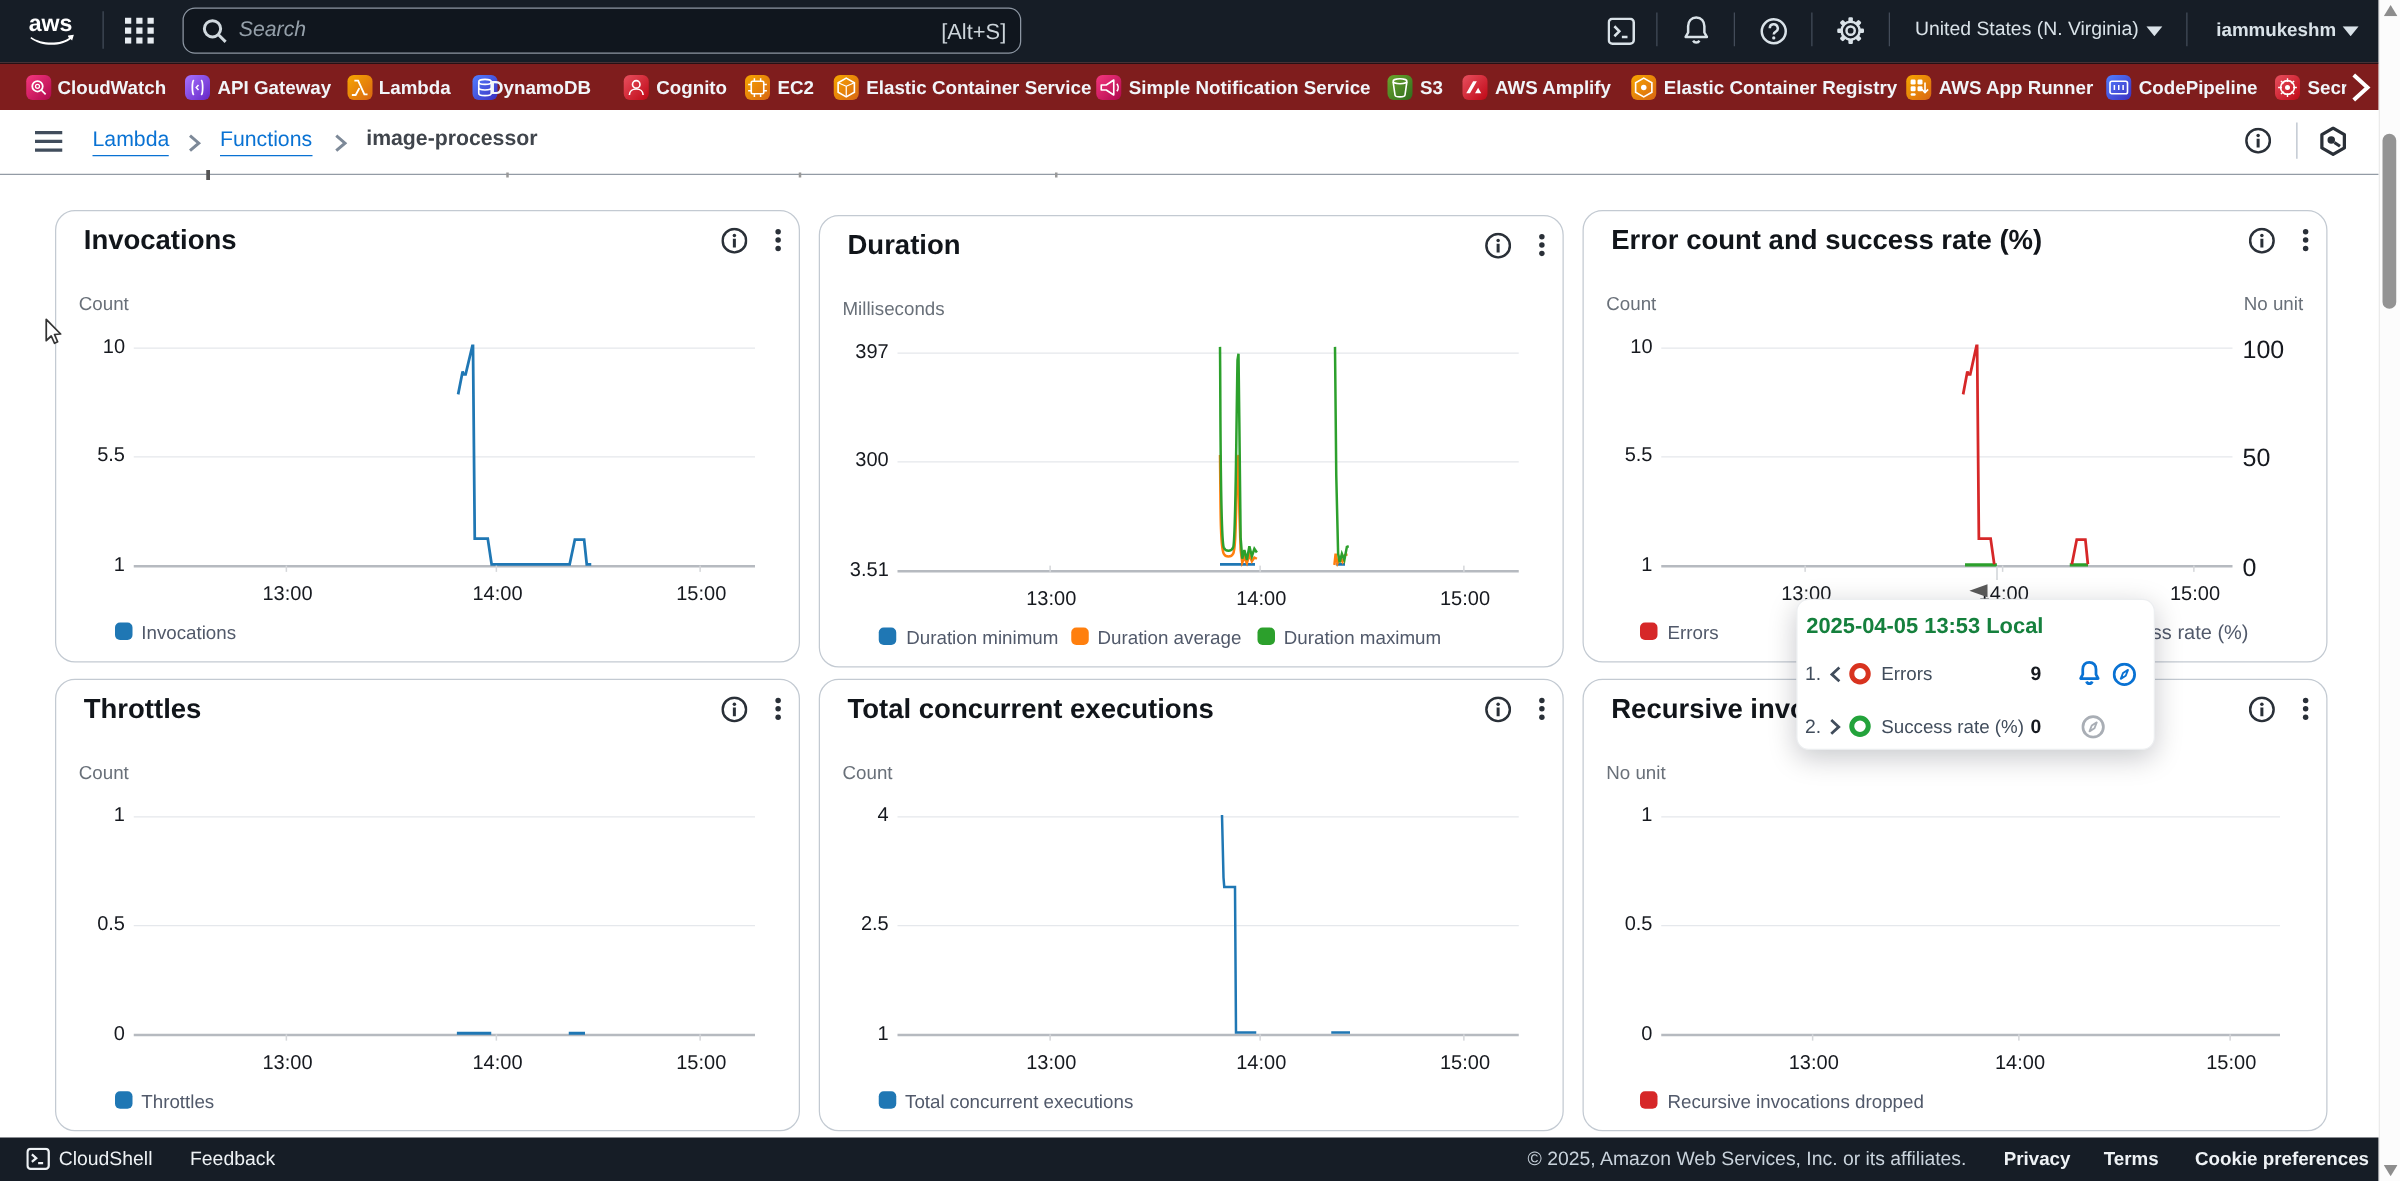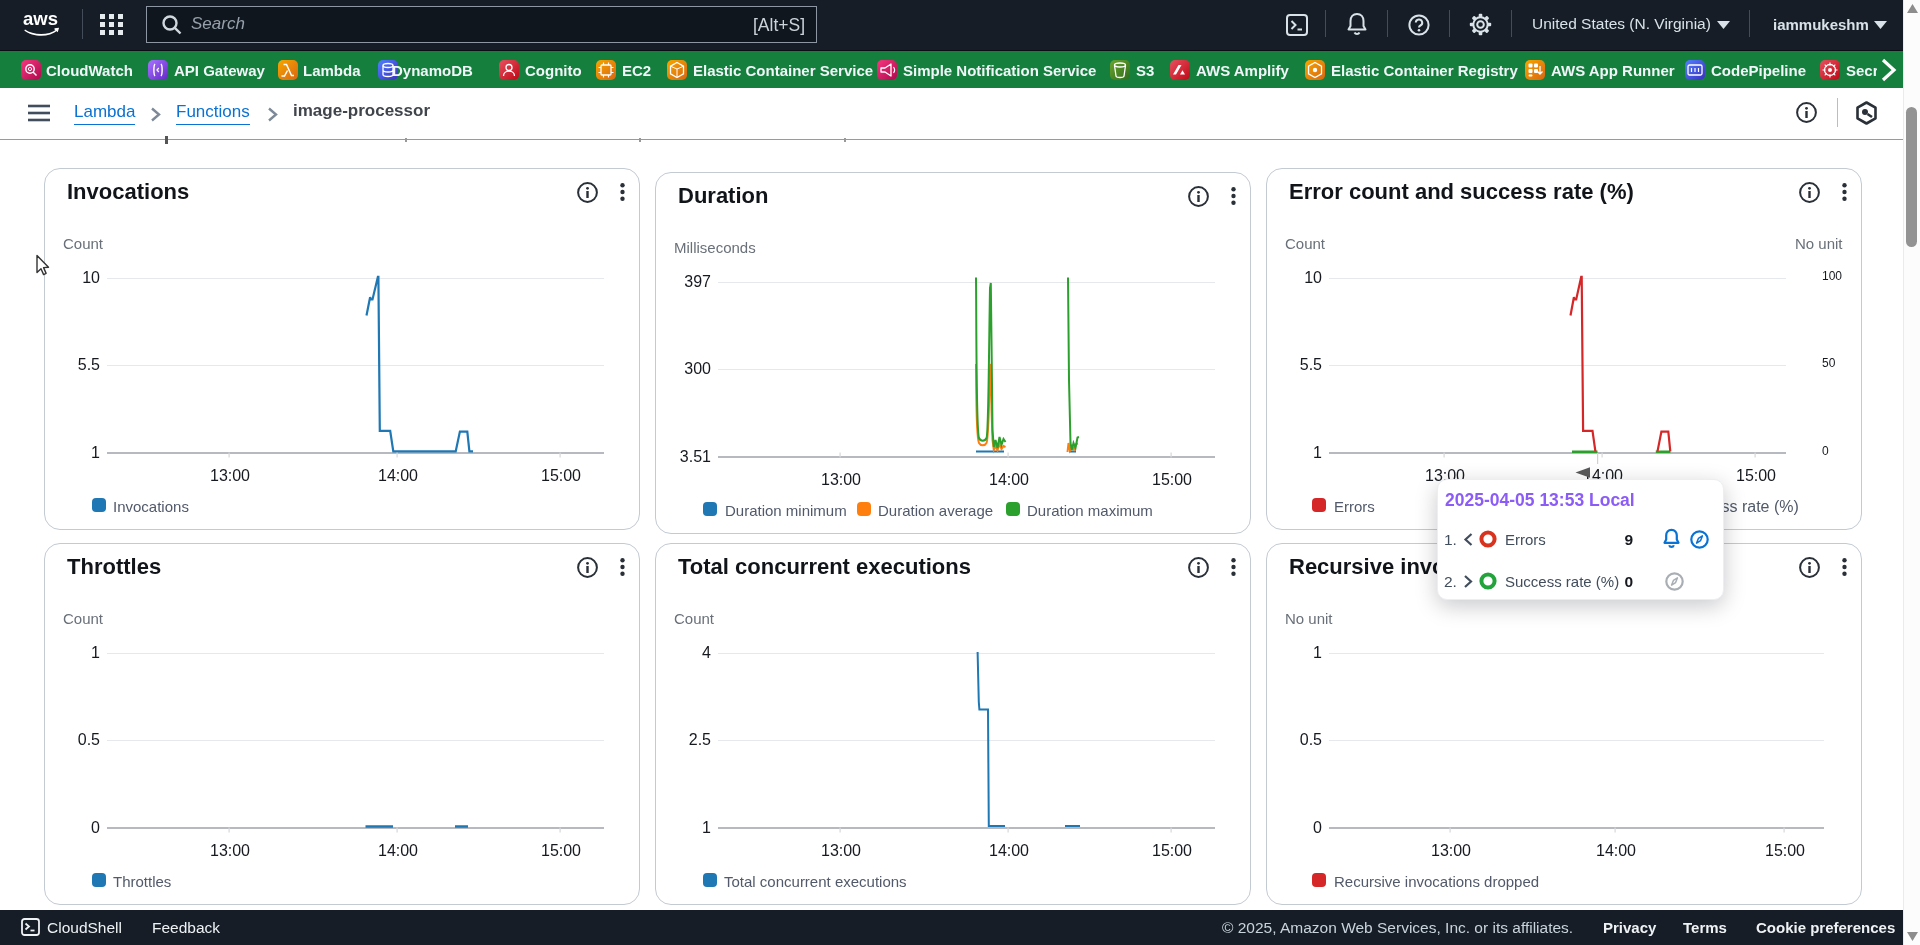--- a/index.html
+++ b/index.html
@@ -1,42 +1,42 @@
 <!DOCTYPE html>
 <html><head>
 <meta charset="utf-8">
 <style>
 * { margin:0; padding:0; box-sizing:border-box; }
 html,body { width:1920px; height:945px; overflow:hidden; background:#fff;
   font-family:"Liberation Sans", sans-serif; }
 .abs { position:absolute; }
 
 #header { position:absolute; left:0; top:0; width:1903px; height:50px; background:#161d26; }
-#favbar { position:absolute; left:0; top:50px; width:1903px; height:38px; background:#15803d; border-top:1px solid #0a0e14; }
+#favbar { position:absolute; left:0; top:50px; width:1903px; height:38px; background:#7f1d1d; border-top:1px solid #0a0e14; }
 #crumbbar { position:absolute; left:0; top:88px; width:1903px; height:52px; background:#fff; border-bottom:1px solid #939ba5; }
 #footer { position:absolute; left:0; top:910px; width:1903px; height:52px; background:#161d26; }
 #content { position:absolute; left:0; top:140px; width:1903px; height:770px; background:#fff; }
 .vdiv { position:absolute; width:1px; background:#434c59; }
 
 #search { position:absolute; left:146px; top:6px; width:671px; height:37px; background:#10161e;
-  border:1.5px solid #8d97a3; border-radius:0; }
+  border:1.5px solid #8d97a3; border-radius:10px; }
 #search .ph { position:absolute; left:44px; top:7px; font-size:17px; font-style:italic; color:#95a0aa; }
 #search .alt { position:absolute; right:11px; top:8px; font-size:17.5px; color:#ccd4da; }
 .favic { position:absolute; top:9px; width:20px; height:20px; border-radius:5px; }
 .favtx { position:absolute; top:11px; color:#f1f5f9; font-size:15px; font-weight:700; }
 
 .crumblink { position:absolute; top:14px; color:#0972d3; font-size:17px; border-bottom:1px solid #0972d3; padding-bottom:2px; }
 .crumbcur { position:absolute; top:13px; color:#40454c; font-size:17px; font-weight:700; }
 
 .card { position:absolute; width:596px; height:362px; background:#fff; border:1px solid #c3cad2; border-radius:16px; }
 .ctitle { position:absolute; left:22px; top:10px; font-size:22px; font-weight:700; color:#11151a; }
 .cunit { position:absolute; left:18px; top:66px; font-size:15px; color:#697079; }
 .cunitR { position:absolute; top:66px; font-size:15px; color:#697079; }
 .ytick { position:absolute; width:55px; text-align:right; font-size:16px; color:#16191f; }
-.ytickR { position:absolute; text-align:center; font-size:12px; color:#16191f;margin-left:28px; }
+.ytickR { position:absolute; text-align:center; font-size:20px; color:#16191f; }
 .xtick { position:absolute; font-size:16px; color:#16191f; transform:translateX(-50%); }
 .grid { position:absolute; height:1px; background:#e5e8ec; }
 .axis { position:absolute; height:2px; background:#b6bac0; }
 .legsw { position:absolute; top:329px; width:14px; height:14px; border-radius:4px; }
 .legtx { position:absolute; top:329px; font-size:15px; color:#51596a; }
 .cinfo { position:absolute; top:13px; }
 .cdots { position:absolute; top:13px; }
 
 #tip { position:absolute; left:1437px; top:479px; width:287px; height:121px; background:#fff;
   border:1px solid #eceef0; border-radius:10px; box-shadow:0 6px 22px rgba(0,7,22,.22); z-index:40; }
@@ -503,21 +503,21 @@
     <rect x="1614.5" y="827.5" width="1.2" height="5" fill="#d5d7da"></rect>
     <rect x="1783.5" y="827.5" width="1.2" height="5" fill="#d5d7da"></rect>
   <rect x="1597" y="453" width="1.2" height="11" fill="#cfd3d7"></rect>
 
   <path d="M1575.5,472.5 L1590,467.3 L1590,477.7 Z" fill="#5a5a5a"></path>
 
   <path d="M37,255.5 L37,272.5 L41,268.8 L43.6,274.6 L46.1,273.4 L43.6,267.6 L48.5,267.2 Z" fill="#fff" stroke="#333" stroke-width="1.4" stroke-linejoin="round"></path>
 </svg>
 
 <div id="tip">
-  <div class="abs" style="left:7px;top:10px;font-size:17.5px;font-weight:700;color:#8b5cf6">2025-04-05 13:53 Local</div>
+  <div class="abs" style="left:7px;top:10px;font-size:17.5px;font-weight:700;color:#15803d">2025-04-05 13:53 Local</div>
   <div class="abs" style="left:6px;top:51px;font-size:15.5px;color:#414d5c">1.</div>
   <svg class="abs" style="left:25px;top:52px" width="10" height="15" viewBox="0 0 10 15">
       <path d="M8.5 2 L2.5 7.5 L8.5 13" fill="none" stroke="#414d5c" stroke-width="2.2"></path>
     </svg>
   <svg class="abs" style="left:41px;top:50px" width="18" height="18" viewBox="0 0 18 18">
       <circle cx="9" cy="9" r="6.6" fill="none" stroke="#d8331f" stroke-width="4"></circle>
     </svg>
   <div class="abs" style="left:67px;top:51px;font-size:15px;color:#414d5c">Errors</div>
   <div class="abs" style="left:158px;top:51px;width:37px;text-align:right;font-size:15.5px;font-weight:700;color:#16191f">9</div>
   <svg class="abs" style="left:224px;top:48px" width="19" height="22" viewBox="0 0 19 22">

